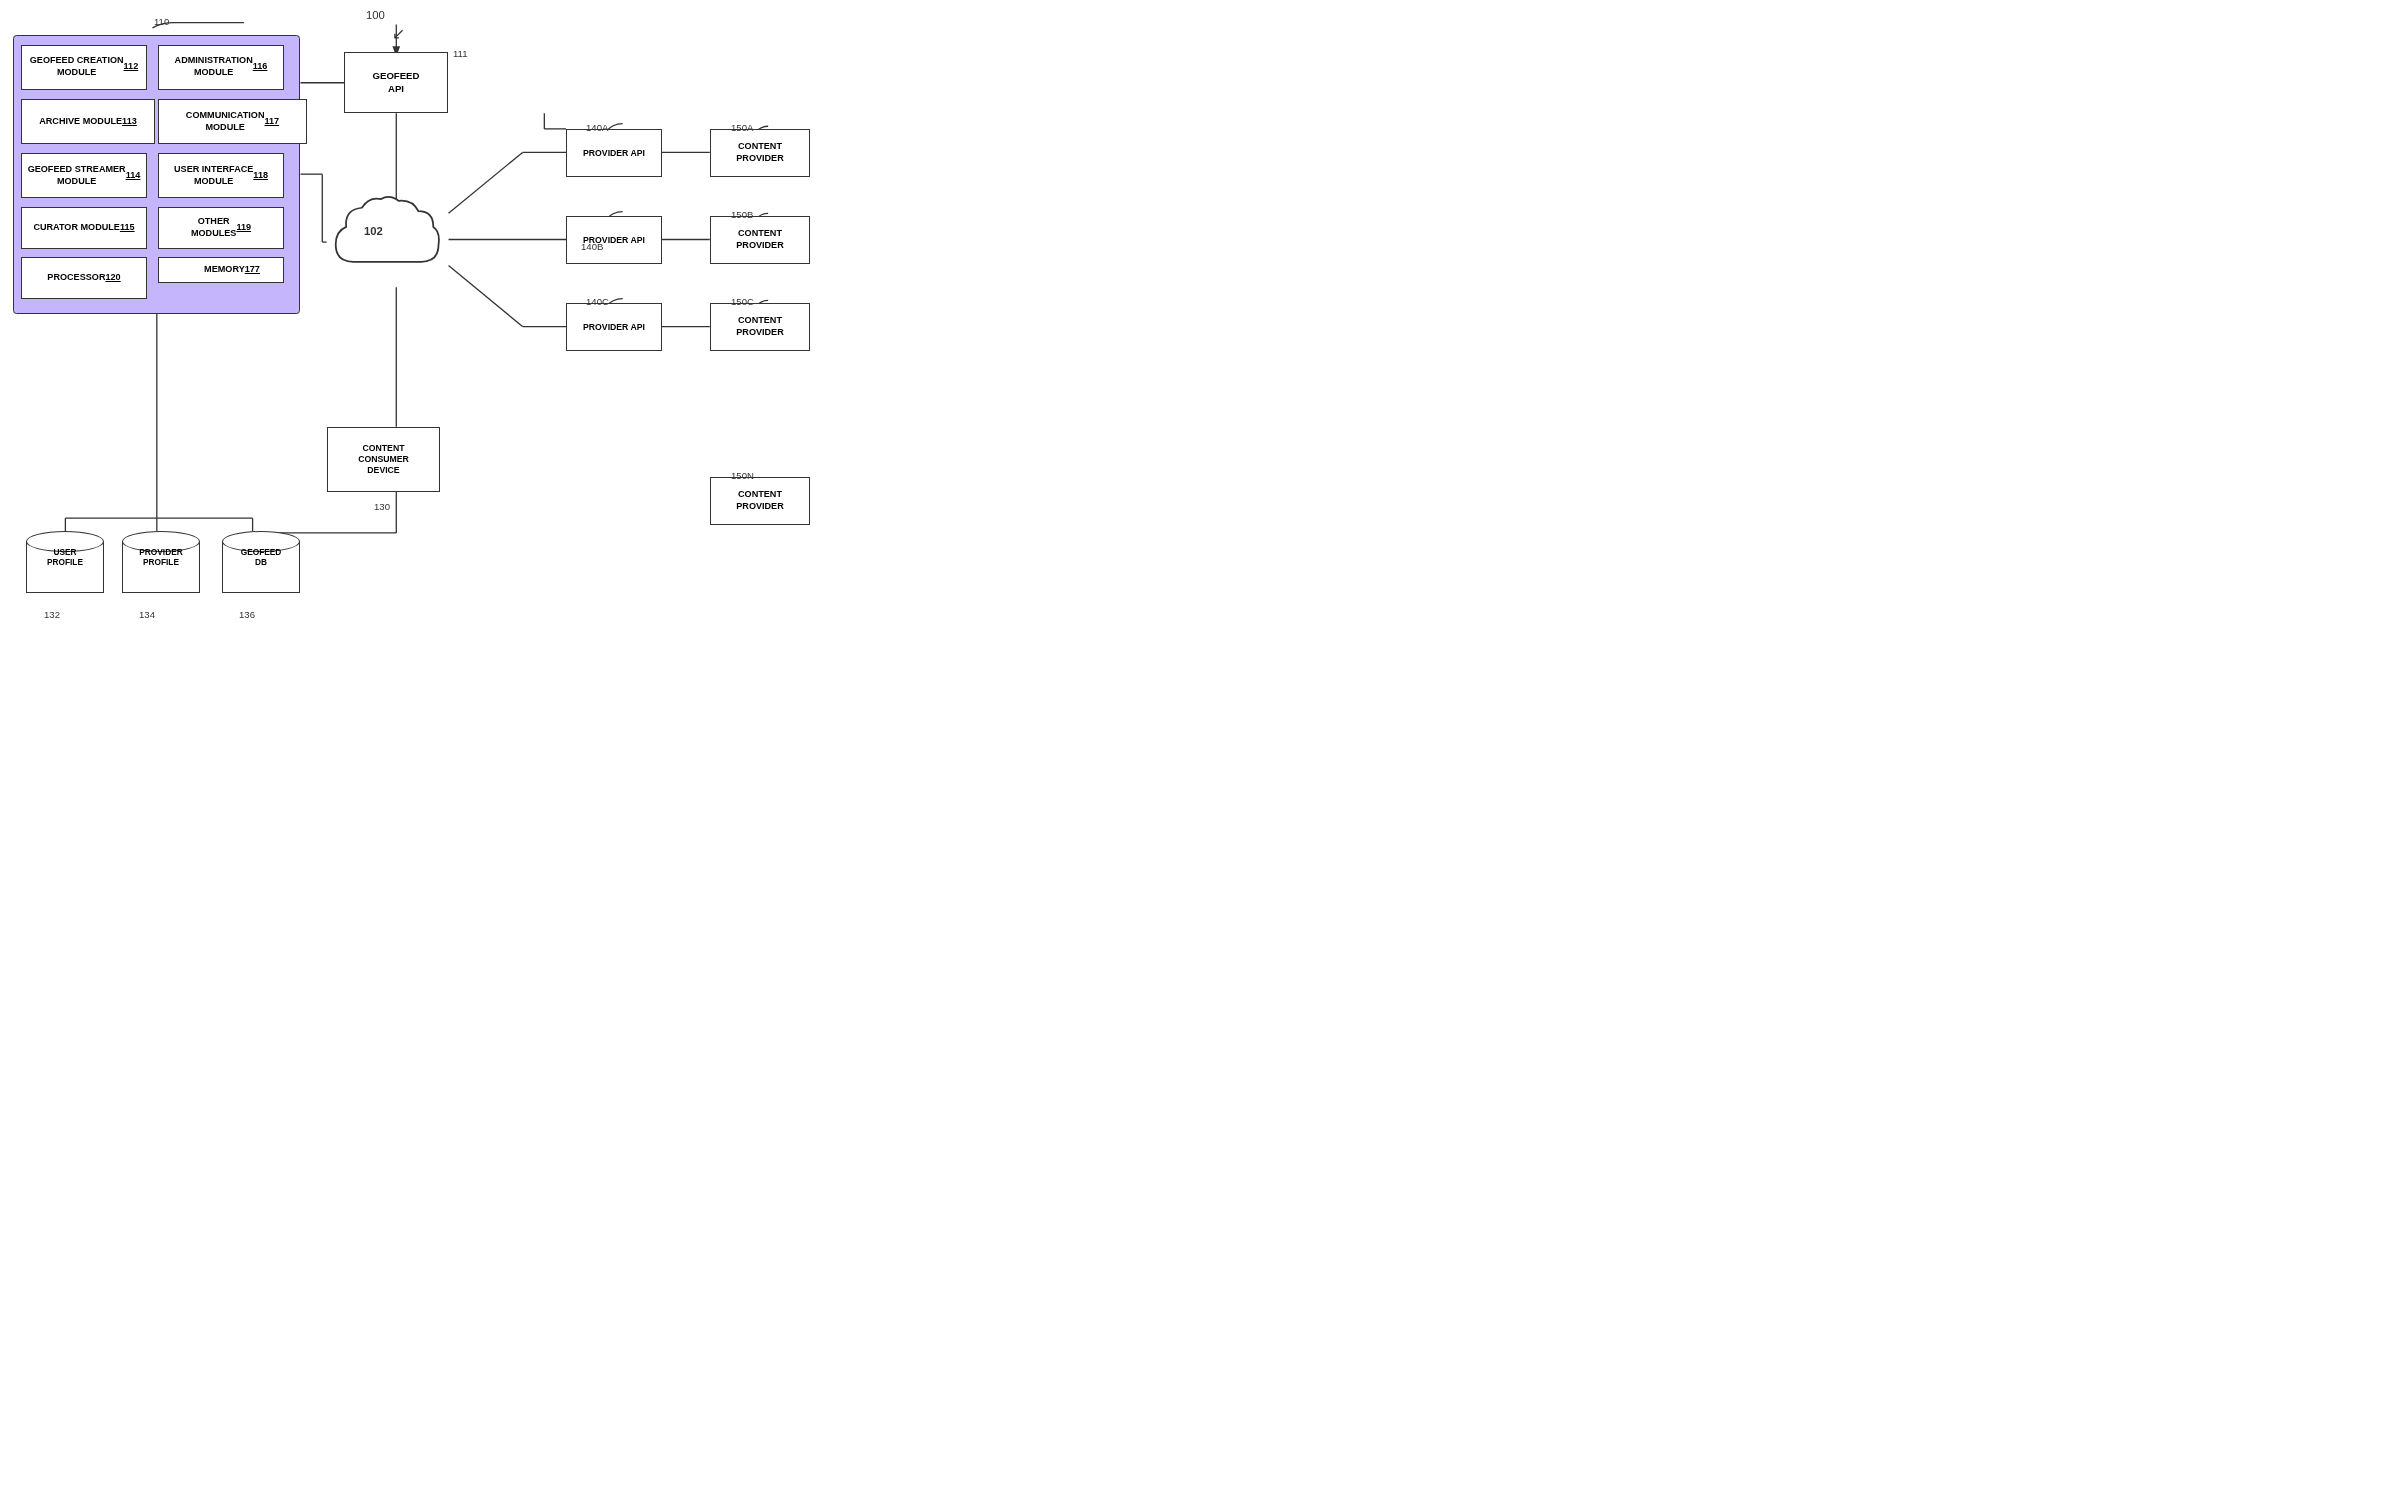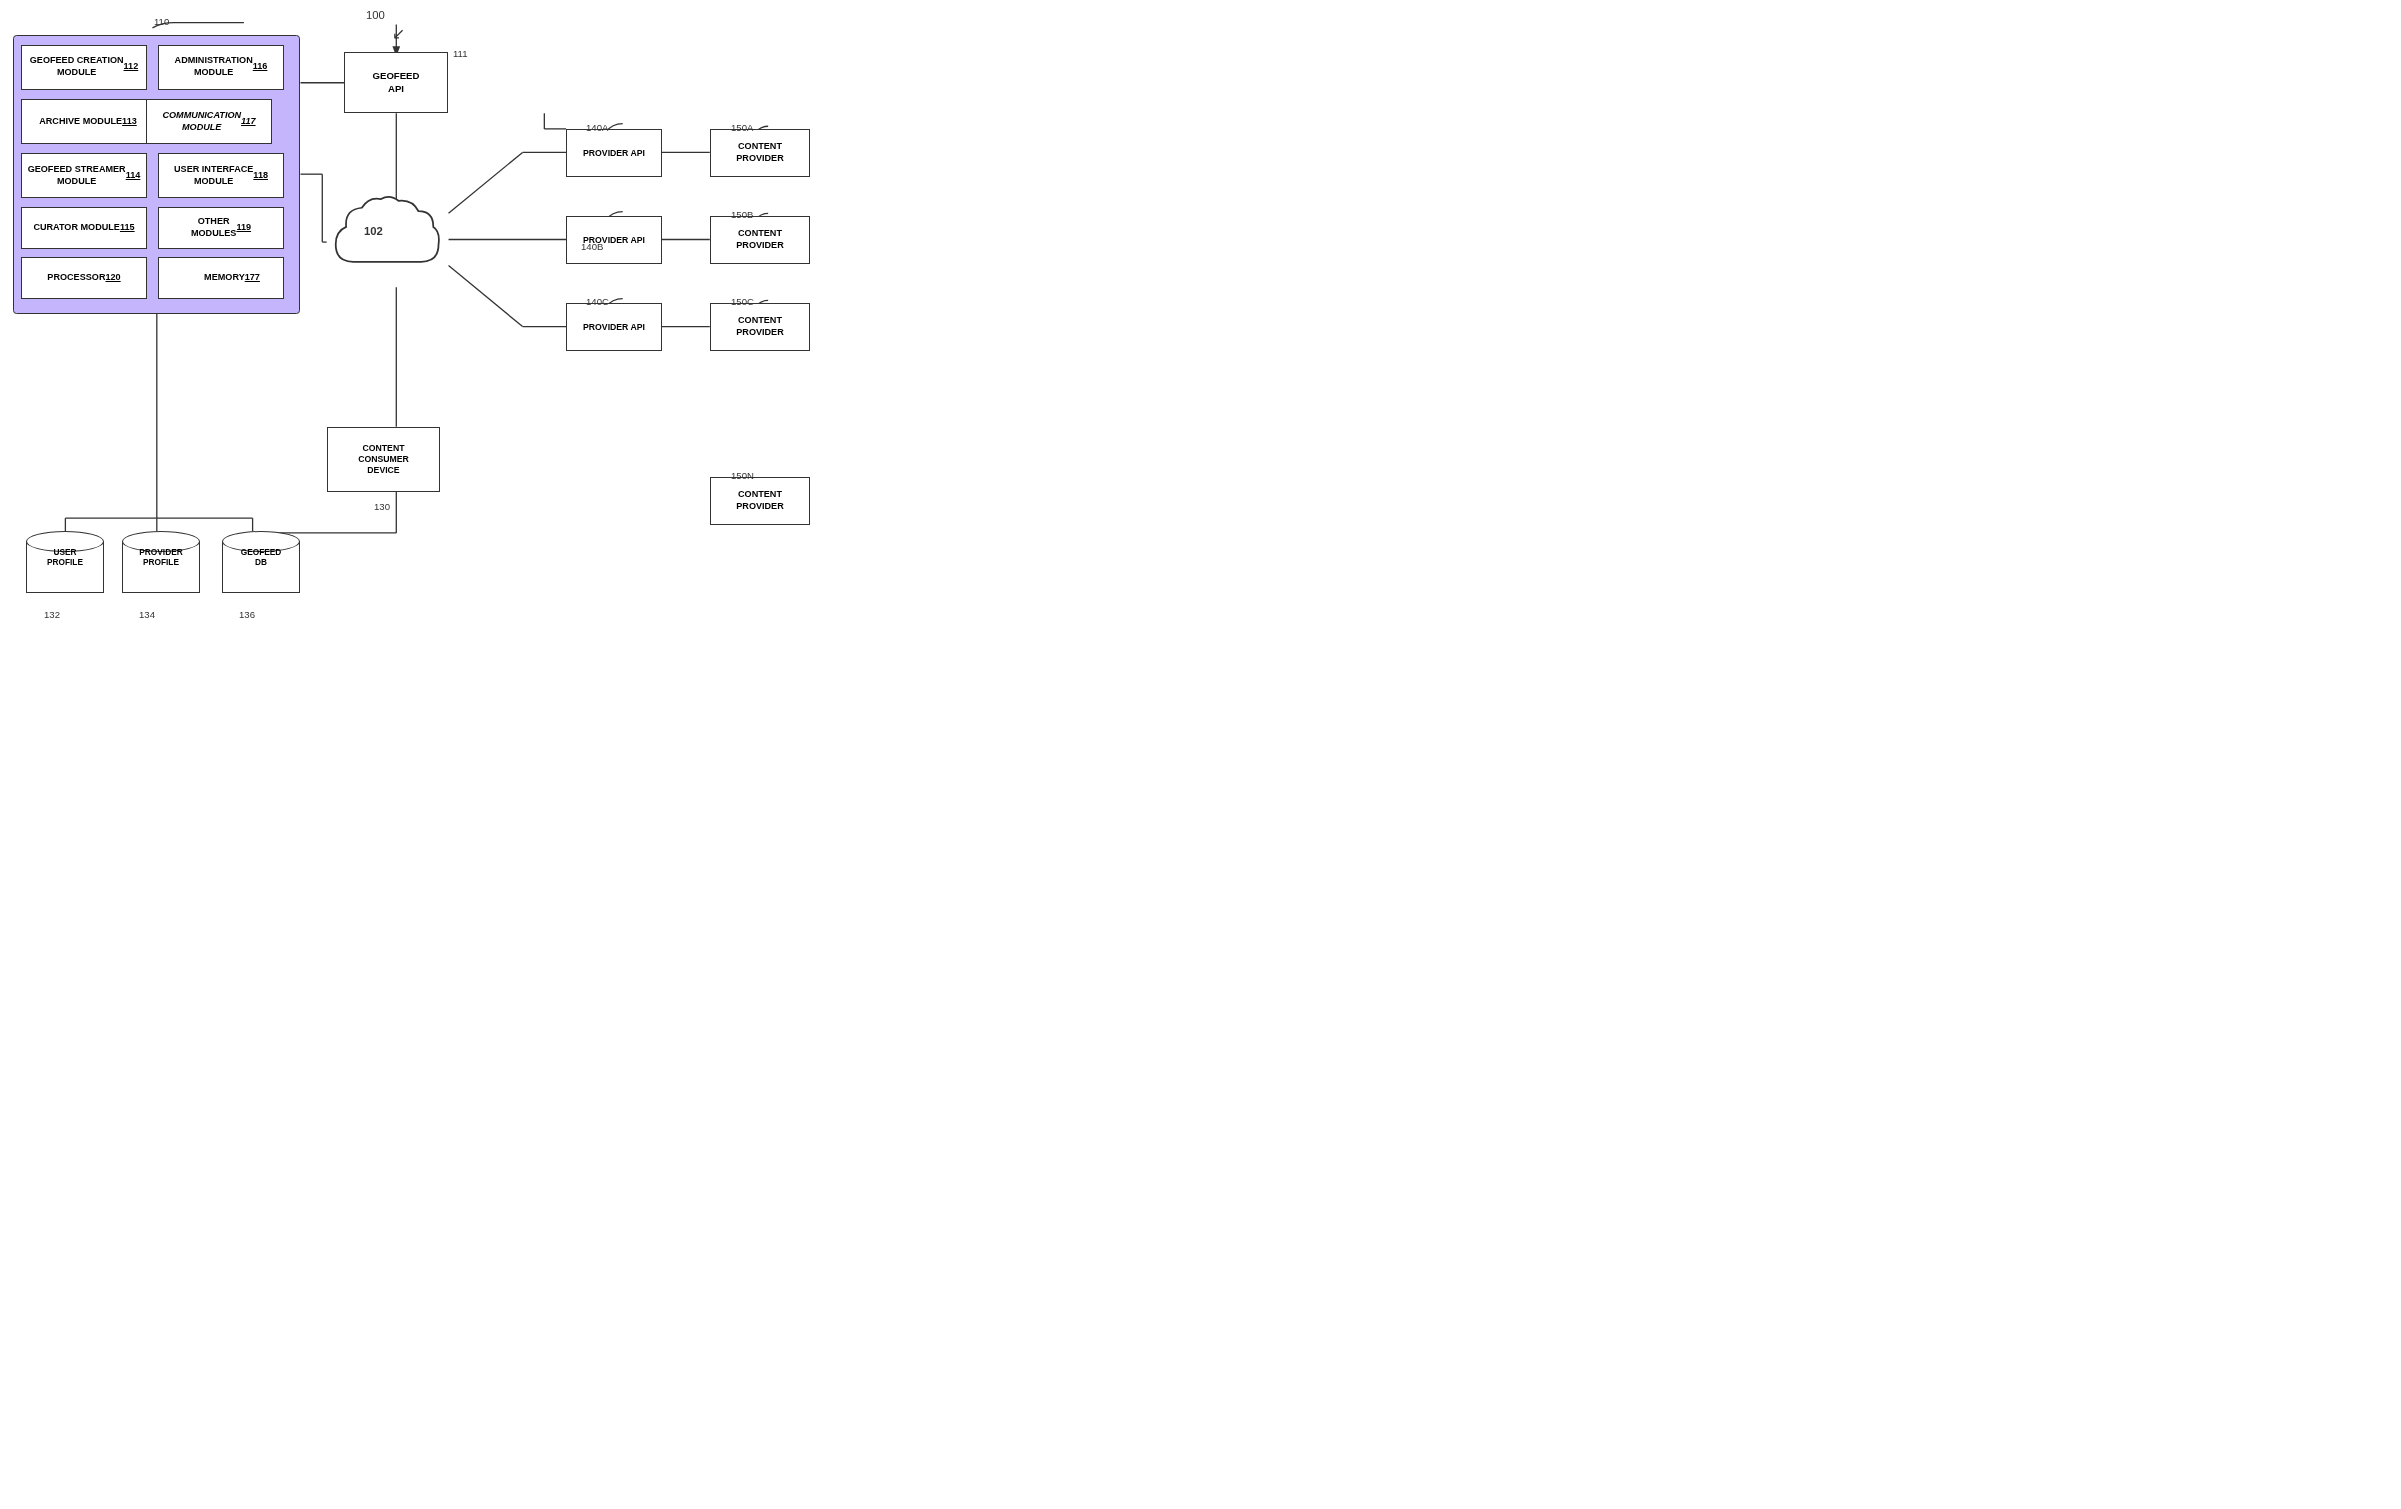--- a/index.html
+++ b/index.html
@@ -261,42 +261,42 @@
     <div class="module-cell" style="top:8.7px; left:7px; width:126px; height:45px;">
       GEOFEED CREATION<br>MODULE <u>112</u>
     </div>
     <div class="module-cell" style="top:8.7px; left:144px; width:126px; height:45px;">
       ADMINISTRATION<br>MODULE <u>116</u>
     </div>
 
     <div class="module-cell" style="top:63px; left:7px; width:134px; height:45px;">
       ARCHIVE MODULE <u>113</u>
     </div>
-    <div class="module-cell" style="top:63px; left:132px; width:126px; height:45px;font-style:italic;">
+    <div class="module-cell" style="top:63px; left:144px; width:149px; height:45px;">
       COMMUNICATION<br>MODULE <u>117</u>
     </div>
 
     <div class="module-cell" style="top:117px; left:7px; width:126px; height:45px;">
       GEOFEED STREAMER<br>MODULE <u>114</u>
     </div>
     <div class="module-cell" style="top:117px; left:144px; width:126px; height:45px;">
       USER INTERFACE<br>MODULE <u>118</u>
     </div>
 
     <div class="module-cell" style="top:171px; left:7px; width:126px; height:42px;">
       CURATOR MODULE <u>115</u>
     </div>
     <div class="module-cell" style="top:171px; left:144px; width:126px; height:42px;">
       OTHER<br>MODULES <u>119</u>
     </div>
 
     <div class="module-cell" style="top:221px; left:7px; width:126px; height:42px;">
       PROCESSOR <u>120</u>
     </div>
-    <div class="module-cell" style="top:221px; left:144px; width:126px; height:42px;padding-left:22px;">
+    <div class="module-cell" style="top:221px; left:144px; width:126px; height:26px;padding-left:22px;">
       MEMORY <u>177</u>
     </div>
   </div>
 
   <div class="ref-label" style="top:8.7px; left:366px; font-size:11.3px;">100</div>
 
   <div style="position:absolute; top:24.4px; left:392px; font-size:15.7px; color:#333;">↙</div>
 
   <div class="geofeed-api-box">
     GEOFEED<br>API

